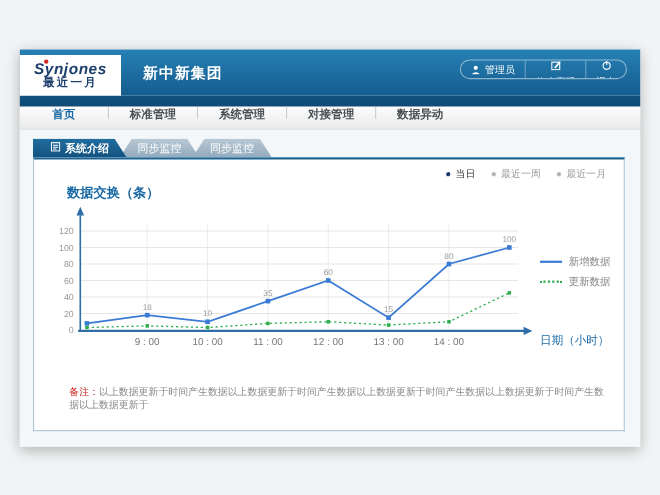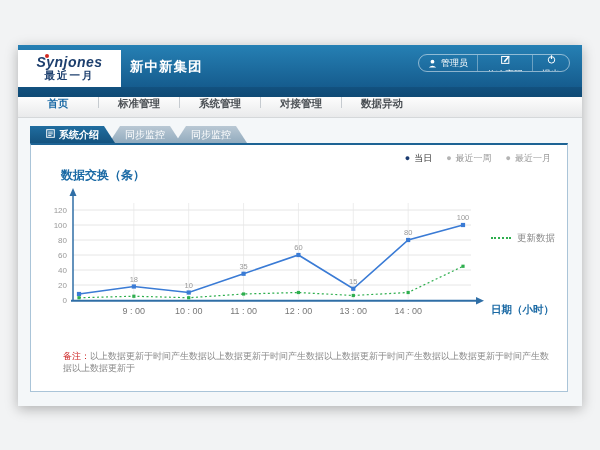--- a/index.html
+++ b/index.html
@@ -5,21 +5,21 @@
   * { margin:0; padding:0; box-sizing:border-box; }
   html,body { width:600px; height:450px; font-family:"Liberation Sans","DejaVu Sans",sans-serif; }
   body { background:#f2f3f4; position:relative; overflow:hidden; }
 
   .window { position:absolute; left:18px; top:45px; width:564px; height:361px;
             background:#fff; box-shadow:0 3px 12px rgba(0,0,0,.28); }
 
   
   .header { position:relative; height:42px; background:linear-gradient(#2680b4,#155c8e); }
   .header-strip { height:10px; background:linear-gradient(#12517f,#0f4a75); }
-  .logo-plate { position:absolute; left:0; top:5px; width:103px; height:37px; background:#fff;
+  .logo-plate { position:absolute; left:0; top:5px; width:92px; height:37px; background:#fff;
                 display:flex; flex-direction:column; align-items:center; justify-content:center; cursor:pointer; }
   .logo-line1 { font-size:14px; font-weight:bold; font-style:italic; color:#1d3f6e; letter-spacing:0.5px; line-height:14px; position:relative; }
   .logo-dot { position:absolute; left:9px; top:-1px; width:4px; height:4px; border-radius:50%; background:#d22a22; }
   .logo-line2 { font-size:10.5px; font-weight:bold; color:#1d3f6e; letter-spacing:2px; line-height:13px; }
   .app-title { position:absolute; left:112px; top:13px; color:#fff; font-size:13.5px; font-weight:600; letter-spacing:1px; }
 
   .user-bar { position:absolute; right:12px; top:9px; height:18px; display:flex; align-items:center;
               border:1px solid rgba(255,255,255,.5); border-radius:10px; overflow:hidden; }
   .user-btn { display:flex; align-items:center; gap:4px; padding:0 9px; height:100%; color:#fff;
               font-size:9px; cursor:pointer; background:transparent; border:none; }
@@ -49,21 +49,21 @@
            border:1px solid #aac4d8; border-top:2px solid #1d6394; }
 
   
   .filters { position:absolute; top:7px; right:16px; display:flex; gap:14px; }
   .filter { display:flex; align-items:center; gap:4px; font-size:9px; color:#999; cursor:pointer; }
   .filter .dot { font-size:9px; line-height:9px; color:#b4b4b4; }
   .filter.active { color:#333; }
   .filter.active .dot { color:#1a3a70; }
 
   .y-title { position:absolute; left:30px; top:22px; font-size:12px; font-weight:bold; color:#1b6aa5;text-align:center; }
-  .x-title { position:absolute; left:460px; top:158px; font-size:10.5px; font-weight:bold; color:#1b6aa5; }
+  .x-title { position:absolute; left:460px; top:158px; font-size:10.5px; font-weight:normal; color:#1b6aa5; }
 
   .chart-svg { position:absolute; left:0; top:0; width:460px; height:185px; overflow:visible; }
 
   .legend { position:absolute; left:460px; top:84px; }
   .legend-item { display:flex; align-items:center; gap:6px; height:18px; cursor:pointer; }
   .legend-swatch { width:20px; }
   .swatch-solid { border-top:2px solid #3a7bd5; }
   .swatch-dotted { border-top:2px dotted #2eae4e; }
   .legend-label { font-size:9.5px; color:#888; }
 
@@ -224,20 +224,24 @@
           <rect x="265.8285714285714" y="145.9" width="3.2" height="3.2" fill="#2eae4e"></rect>
           <rect x="320.68571428571425" y="148.9" width="3.2" height="3.2" fill="#2eae4e"></rect>
           <rect x="375.54285714285714" y="145.9" width="3.2" height="3.2" fill="#2eae4e"></rect>
           <rect x="430.4" y="119.65" width="3.2" height="3.2" fill="#2eae4e"></rect>
         </svg>
 
       <div class="x-title">日期（小时）</div>
 
       <div class="legend">
         <div class="legend-item">
+          <span class="legend-swatch swatch-solid"></span>
+          <span class="legend-label">新增数据</span>
+        </div>
+        <div class="legend-item">
           <span class="legend-swatch swatch-dotted"></span>
           <span class="legend-label">更新数据</span>
         </div>
       </div>
 
       <div class="note">
         <span class="note-prefix">备注：</span><span>以上数据更新于时间产生数据以上数据更新于时间产生数据以上数据更新于时间产生数据以上数据更新于时间产生数据以上数据更新于</span>
       </div>
 
     </div>

